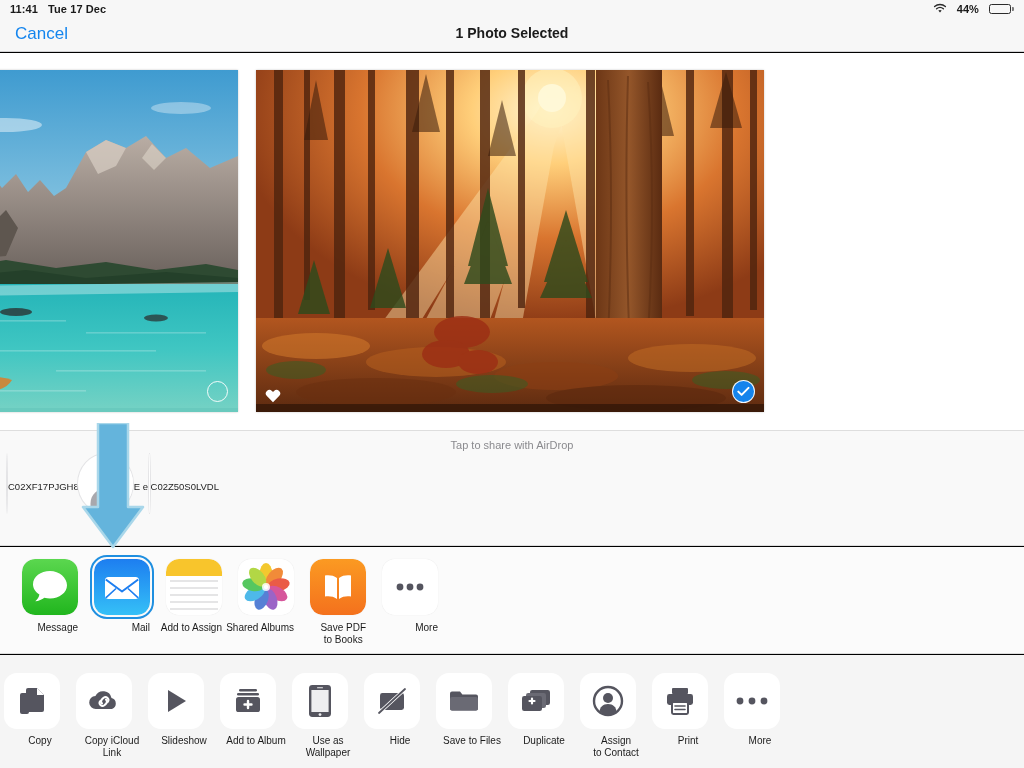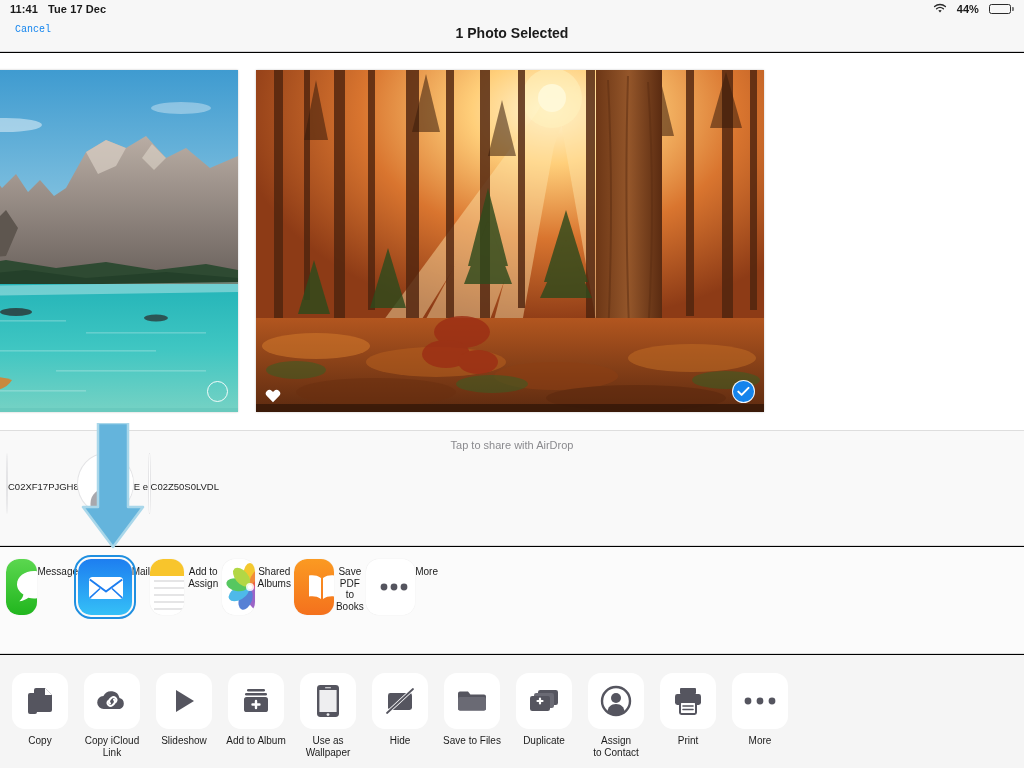--- a/index.html
+++ b/index.html
@@ -76,27 +76,27 @@
     left: 0; top: 18px;
     width: 1024px;
     height: 34px;
     background: #f7f7f7;
     border-bottom: 1px solid #d2d2d4;
     box-sizing: border-box;
   }
   .cancel-btn {
     position: absolute;
     left: 15px; top: 6px;
-    font-size: 10px;
+    font-size: 17px;
     color: #1485ee;
     cursor: pointer;
     background: none;
     border: none;
     padding: 0;
-    font-family: Liberation Mono, monospace;
+    font-family: Liberation Sans, sans-serif;
   }
   .nav-title {
     position: absolute;
     left: 0; right: 0; top: 7px;
     text-align: center;
     font-size: 14px;
     font-weight: bold;
     color: #1b1b1b;
   }
 
@@ -216,21 +216,22 @@
     box-sizing: border-box;
   }
   .apps-row {
     position: absolute;
     left: 6px; top: 12px;
     display: flex;
   }
   .app-item {
     width: 72px;
     display: flex;
-    align-items: flex-start;
+    flex-direction: column;
+    align-items: flex-end;
     cursor: pointer;
   }
   .app-icon {
     width: 56px; height: 56px;
     border-radius: 13px;
     position: relative;
     overflow: hidden;
     box-shadow: 0 0 1px rgba(0,0,0,.13);
   }
   .app-label {
@@ -257,21 +258,20 @@
   }
   .actions-row {
     position: absolute;
     left: 4px; top: 18px;
     display: flex;
   }
   .action-item {
     width: 72px;
     display: flex;
     flex-direction: column;
-    align-items: center;
     cursor: pointer;
   }
   .action-icon {
     width: 56px; height: 56px;
     border-radius: 13px;
     background: #ffffff;
     display: flex;
     align-items: center;
     justify-content: center;
   }

